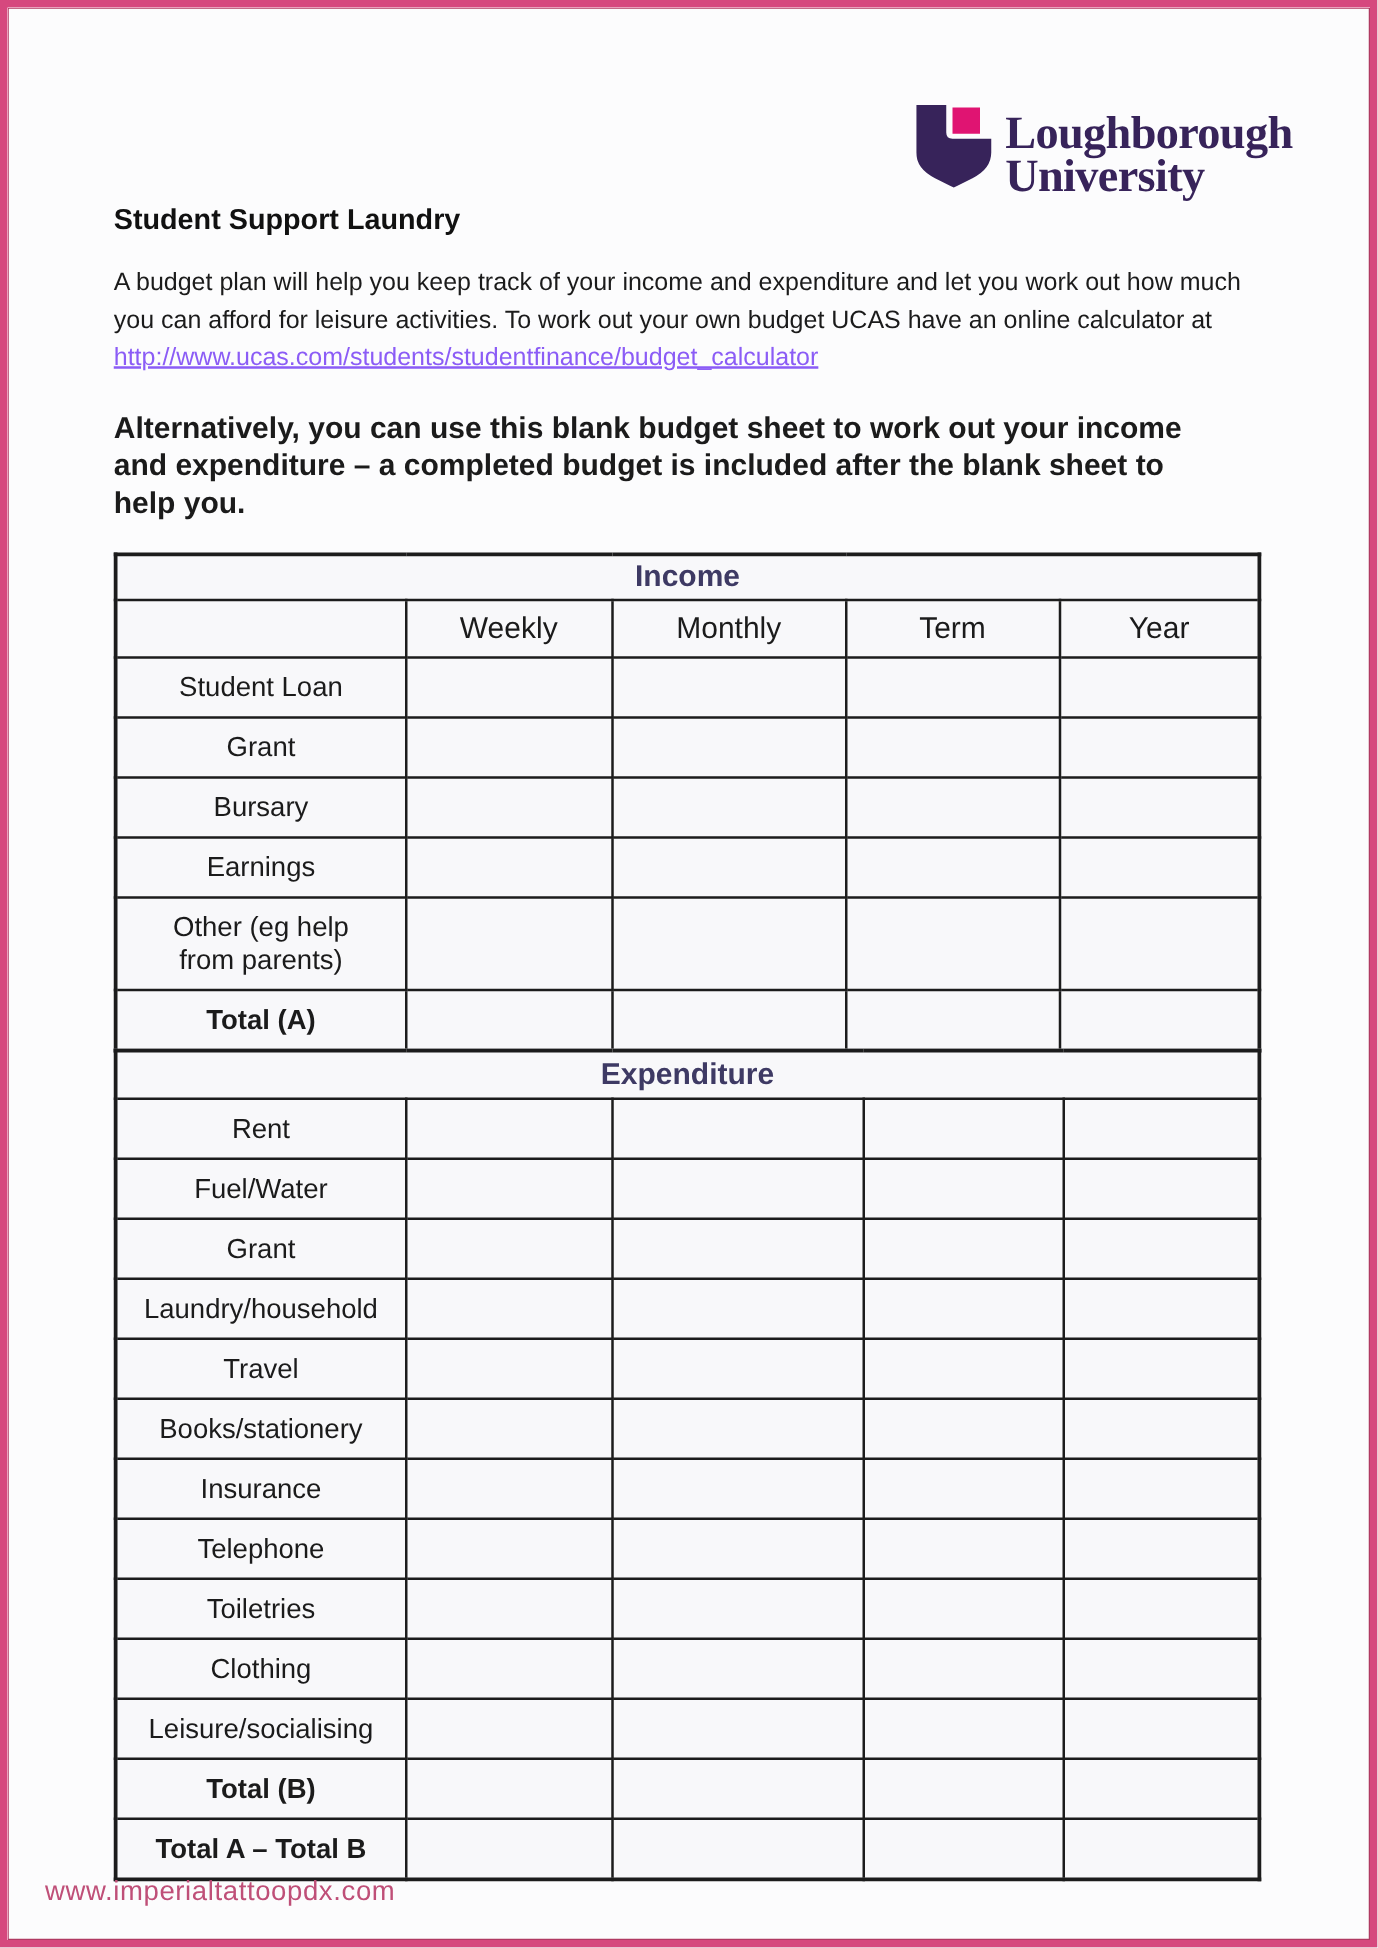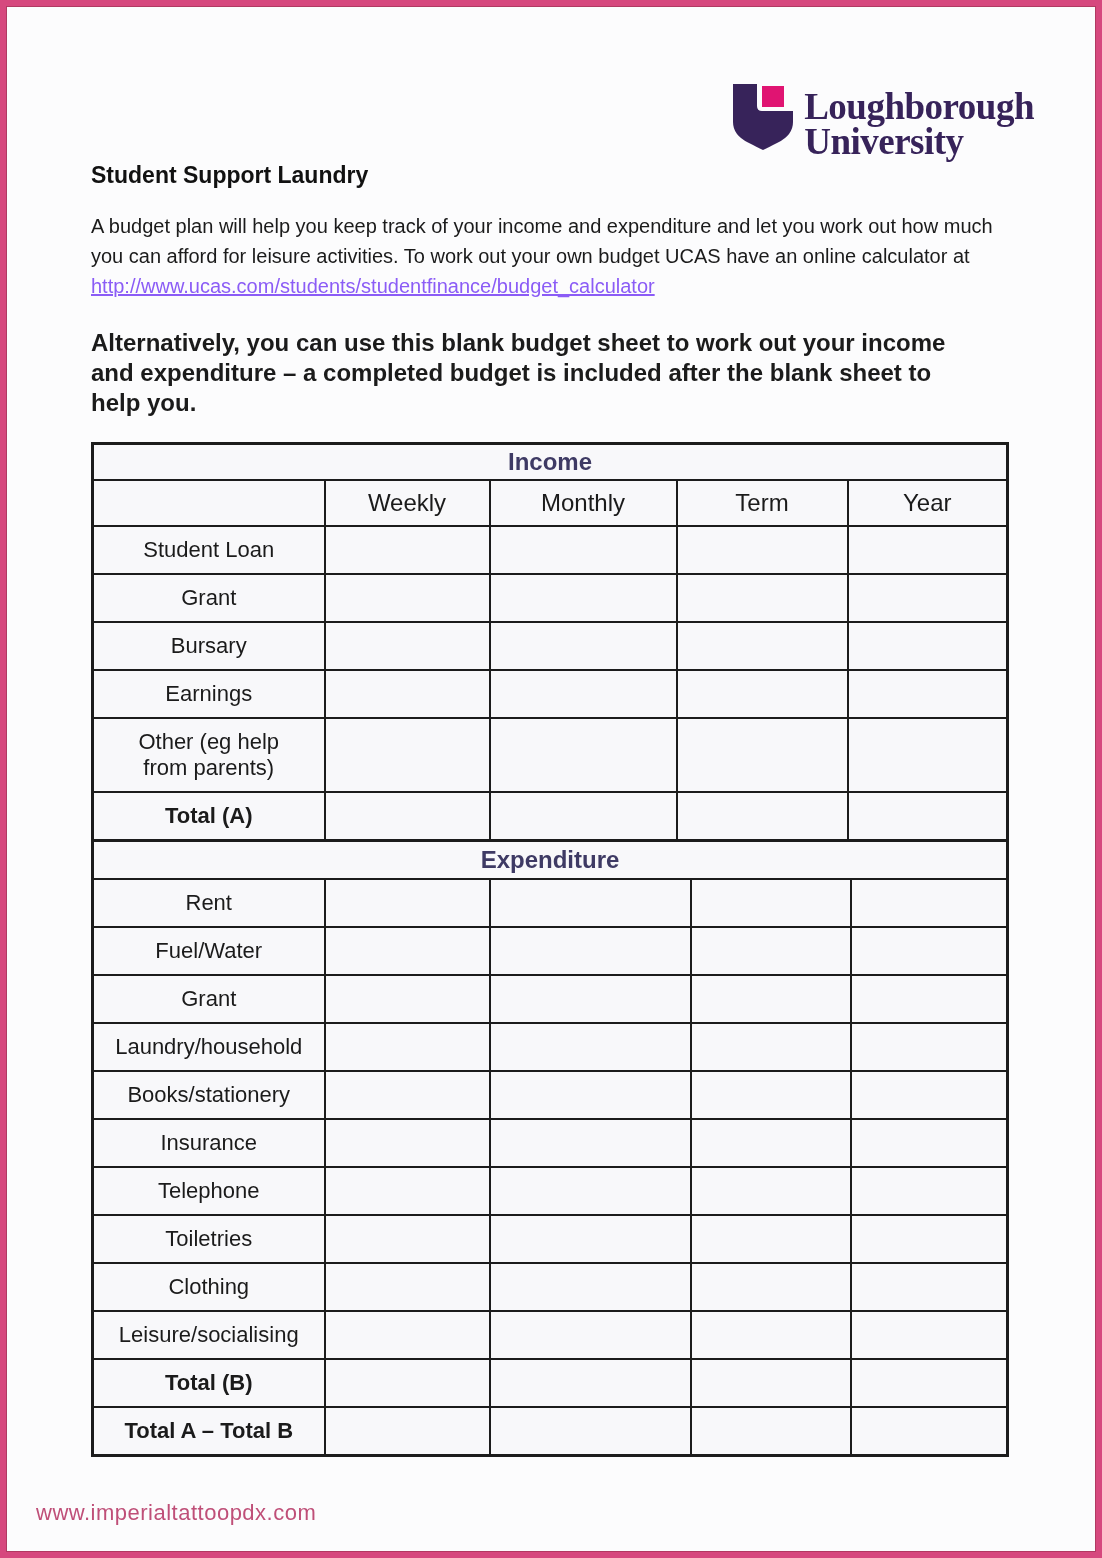--- a/index.html
+++ b/index.html
@@ -170,20 +170,27 @@
               <td></td>
           </tr>
           <tr class="data">
             <td class="label">Laundry/household</td>
             <td></td>
               <td></td>
               <td></td>
               <td></td>
           </tr>
           <tr class="data">
+            <td class="label">Travel</td>
+            <td></td>
+              <td></td>
+              <td></td>
+              <td></td>
+          </tr>
+          <tr class="data">
             <td class="label">Books/stationery</td>
             <td></td>
               <td></td>
               <td></td>
               <td></td>
           </tr>
           <tr class="data">
             <td class="label">Insurance</td>
             <td></td>
               <td></td>

